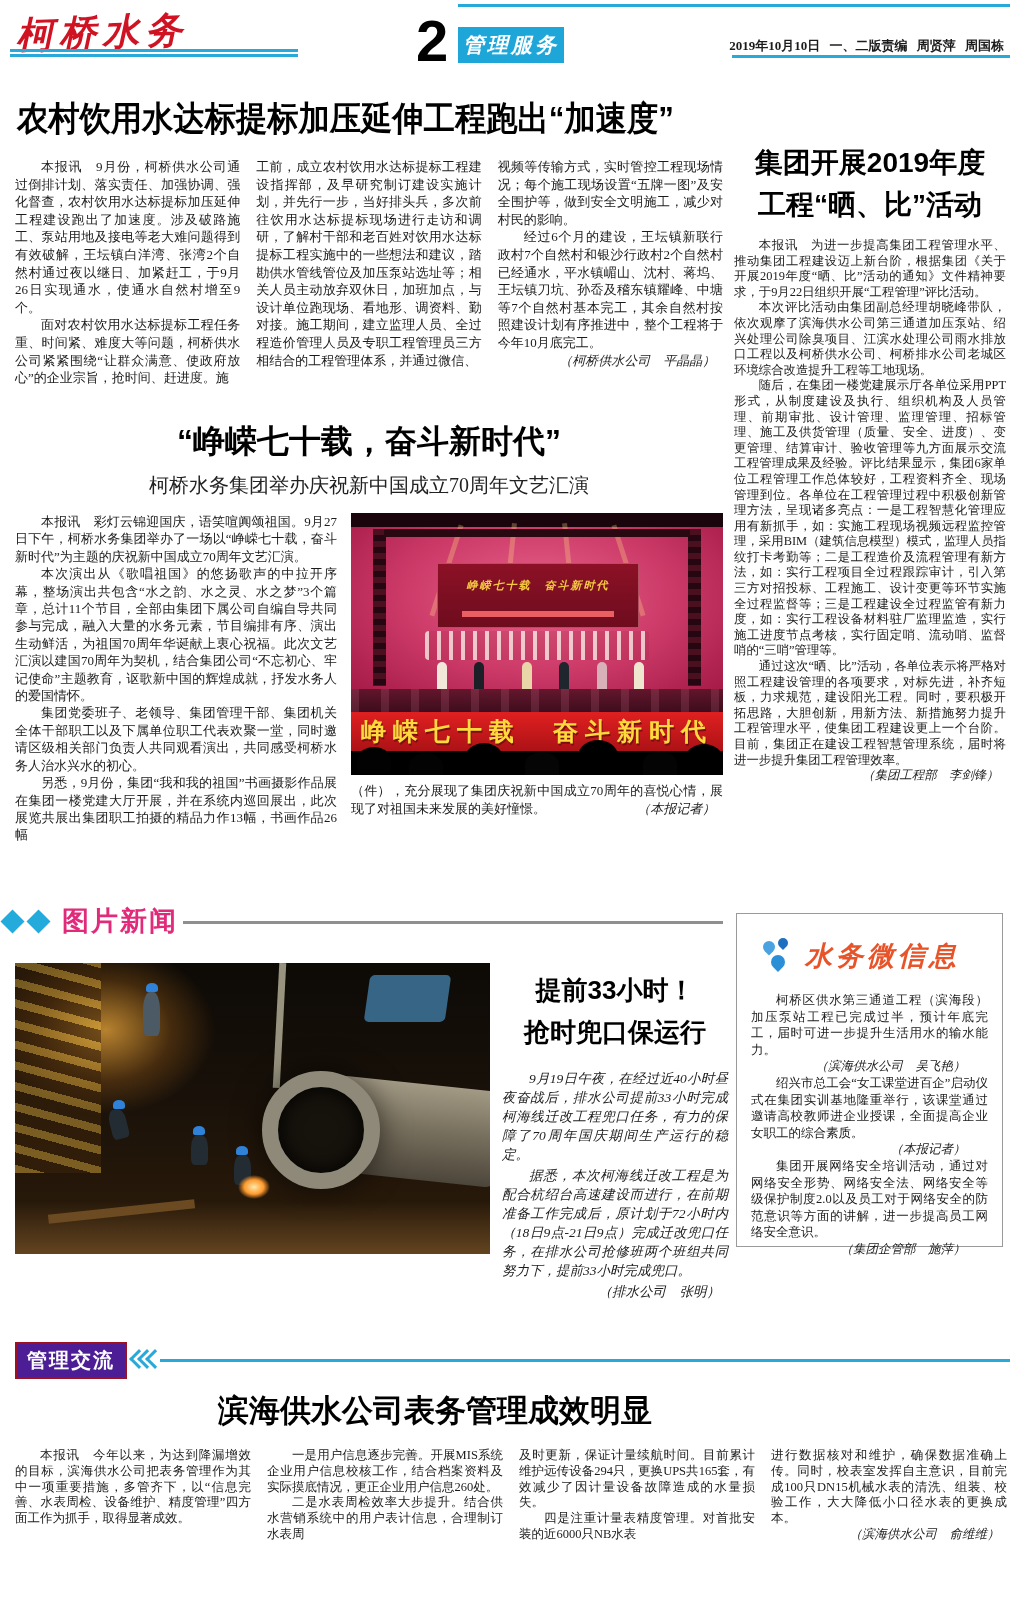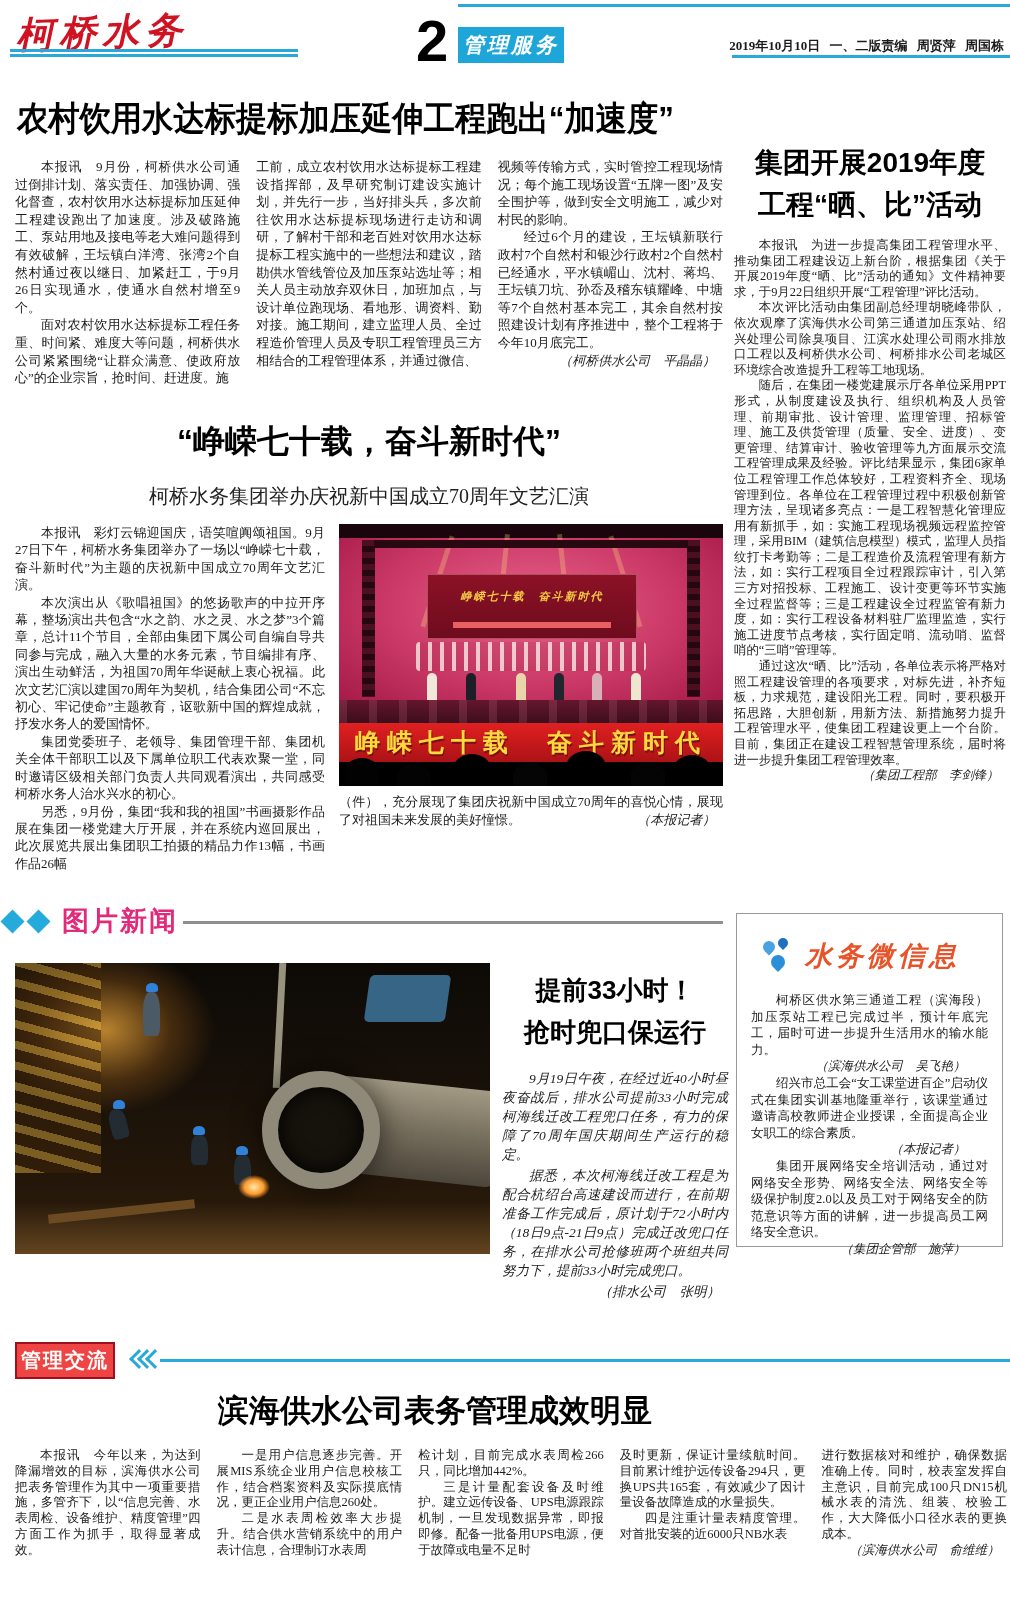--- a/index.html
+++ b/index.html
@@ -33,29 +33,29 @@
   .water-cols .col{flex:1;}
   
   .compare{position:absolute;left:734px;top:142px;width:272px;}
   .compare .ttl{font-size:28px;font-weight:900;text-align:center;line-height:1.5;color:#000;
                 font-family:"Liberation Sans","DejaVu Sans",sans-serif;}
   .compare .bdy{margin-top:12px;font-size:12.4px;line-height:15.6px;}
   
   .gala{position:absolute;left:15px;top:420px;width:708px;}
   .g-title{text-align:center;font-size:32px;font-weight:900;color:#000;
            font-family:"Liberation Sans","DejaVu Sans",sans-serif;}
-  .g-sub{text-align:center;font-size:20px;margin-top:19px;color:#222;}
+  .g-sub{text-align:center;font-size:20px;margin-top:8px;color:#222;}
   .g-content{display:flex;gap:14px;margin-top:14px;}
   .g-text{width:322px;font-size:13px;line-height:17.4px;}
   .g-right{flex:1;}
   .g-caption{margin-top:7px;font-size:13px;line-height:17.5px;}
   .g-caption .sig{margin-top:-17.5px;}
   
   .stage{position:relative;width:372px;height:262px;overflow:hidden;background:
-     radial-gradient(ellipse 95% 75% at 50% 32%, #e8638c 0%, #cc3a68 38%, #a81d4a 68%, #7d0f33 100%); padding-left: 12px;}
+     radial-gradient(ellipse 95% 75% at 50% 32%, #e8638c 0%, #cc3a68 38%, #a81d4a 68%, #7d0f33 100%);}
   .sp-top{position:absolute;left:0;top:0;width:100%;height:14px;background:#1a050c;}
   .sp-beam{position:absolute;width:5px;height:95px;background:rgba(255,220,130,.30);top:10px;}
   .b1{left:25%;transform:rotate(18deg);} .b2{left:42%;transform:rotate(6deg);}
   .b3{left:58%;transform:rotate(-6deg);} .b4{left:74%;transform:rotate(-18deg);}
   .sp-truss{position:absolute;top:6%;width:13px;height:60%;
             background:repeating-linear-gradient(180deg,#4a1020 0 6px,#260711 6px 12px);}
   .tl{left:6%;} .tr{right:6%;}
   .sp-frame{position:absolute;left:9%;right:9%;top:6%;height:8px;background:#2a0812;}
   .sp-screen{position:absolute;left:23%;top:19%;width:54%;height:24%;
              background:linear-gradient(180deg,#8c1126,#6e0c1e);border:1px solid #b05060;}
@@ -127,21 +127,21 @@
   .drop{position:absolute;border-radius:52% 52% 52% 0;transform:rotate(-45deg);}
   .d1{left:0;top:3px;width:12px;height:12px;background:#4aa3e0;}
   .d2{left:15px;top:0;width:10px;height:10px;background:#1f6fc0;}
   .d3{left:8px;top:17px;width:14px;height:14px;background:#2b8fd8;}
   .micro-title{position:absolute;left:42px;top:2px;font-size:27px;font-weight:900;font-style:italic;
                color:#e8542a;letter-spacing:4px;white-space:nowrap;
                font-family:"Liberation Sans","DejaVu Sans",sans-serif;}
   .micro-bdy{padding:4px 14px 0 14px;font-size:12.5px;line-height:16.6px;}
   .micro-bdy .sig{padding-right:1.8em;}
   
-  .mg-badge{position:absolute;left:15px;top:1342px;width:100px;height:37px;background:#ef4444;
+  .mg-badge{position:absolute;left:15px;top:1342px;width:112px;height:37px;background:#4c1d95;
             border:2px solid #9c1020;box-sizing:border-box;color:#fff;display:flex;align-items:center;
             justify-content:center;font-size:20px;font-weight:900;letter-spacing:2px;
             font-family:"Liberation Sans","DejaVu Sans",sans-serif;}
   .mg-line{position:absolute;left:160px;top:1359px;width:850px;height:2.5px;background:#28a9da;}
   .chev{position:absolute;top:1352px;width:11px;height:11px;border-left:3px solid #28a9da;
         border-bottom:3px solid #28a9da;transform:rotate(45deg);}
   .c1{left:132px;} .c2{left:140px;} .c3{left:148px;}
   .headline2{position:absolute;left:0;top:1390px;width:870px;text-align:center;font-size:31px;
              font-weight:900;color:#000;font-family:"Liberation Sans","DejaVu Sans",sans-serif;}
   .mg-cols{position:absolute;left:15px;top:1448px;width:992px;height:152px;overflow:hidden;display:flex;
@@ -319,24 +319,20 @@
   <div class="headline2">滨海供水公司表务管理成效明显</div>
   <div class="mg-cols">
     <div class="col">
         <p class="para"><b>本报讯</b>　今年以来，为达到降漏增效的目标，滨海供水公司把表务管理作为其中一项重要措施，多管齐下，以“信息完善、水表周检、设备维护、精度管理”四方面工作为抓手，取得显著成效。</p>
       </div>
     <div class="col">
         <p class="para"><b>一是用户信息逐步完善。</b>开展MIS系统企业用户信息校核工作，结合档案资料及实际摸底情况，更正企业用户信息260处。</p>
         <p class="para"><b>二是水表周检效率大步提升。</b>结合供水营销系统中的用户表计信息，合理制订水表周</p>
       </div>
     <div class="col">
-        <p class="para noindent">检计划，目前完成水表周检266只，同比增加442%。</p>
-        <p class="para"><b>三是计量配套设备及时维护。</b>建立远传设备、UPS电源跟踪机制，一旦发现数据异常，即报即修。配备一批备用UPS电源，便于故障或电量不足时</p>
-      </div>
-    <div class="col">
         <p class="para noindent">及时更新，保证计量续航时间。目前累计维护远传设备294只，更换UPS共165套，有效减少了因计量设备故障造成的水量损失。</p>
         <p class="para"><b>四是注重计量表精度管理。</b>对首批安装的近6000只NB水表</p>
       </div>
     <div class="col">
         <p class="para noindent">进行数据核对和维护，确保数据准确上传。同时，校表室发挥自主意识，目前完成100只DN15机械水表的清洗、组装、校验工作，大大降低小口径水表的更换成本。</p>
         <p class="para sig">（滨海供水公司　俞维维）</p>
       </div>
   </div>
 
 </div>

